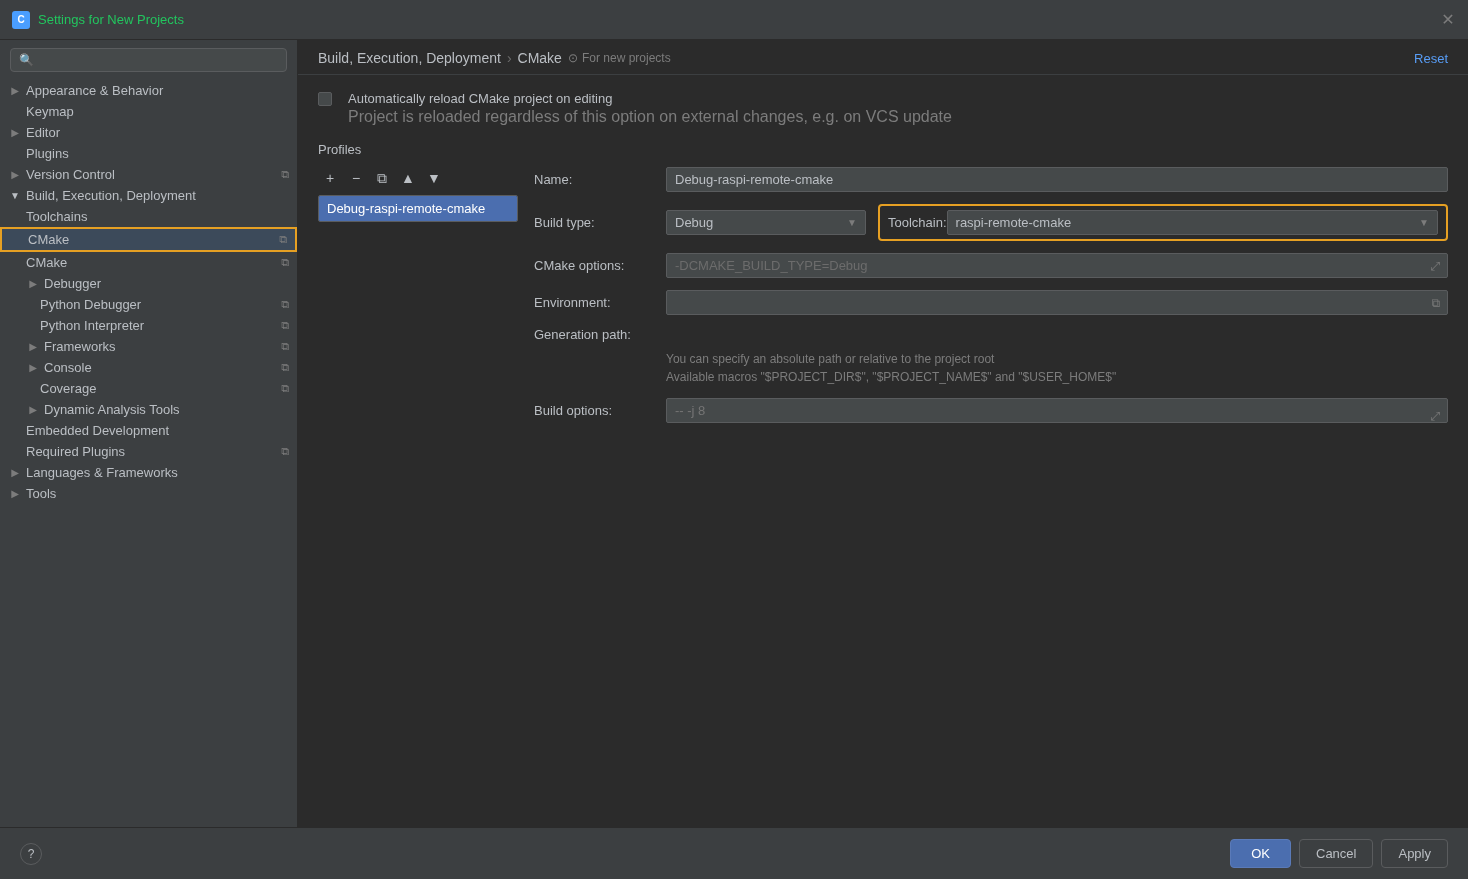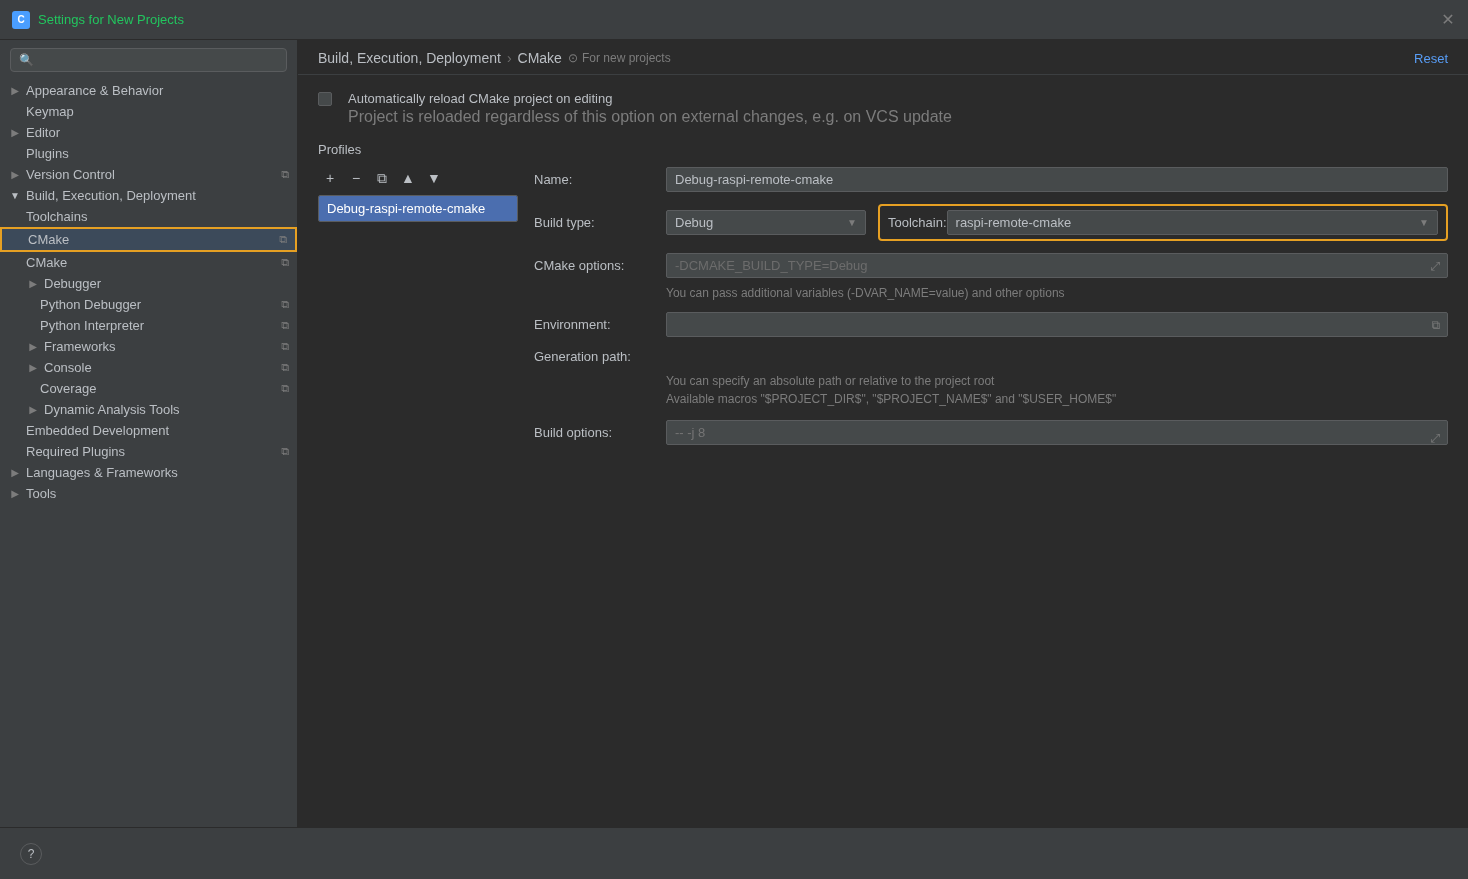--- a/index.html
+++ b/index.html
@@ -546,21 +546,20 @@
             </div>
           </div>
 
           <div class="form-row">
             <span class="form-label">CMake options:</span>
             <div style="flex:1; position:relative; display:flex; align-items:center;">
               <input type="text" class="form-input" style="width: 100%; color: rgb(108, 108, 108);" value="-DCMAKE_BUILD_TYPE=Debug" readonly="">
               <span style="position:absolute;right:8px;color:#7c7c7c;font-size:12px;">⤢</span>
             </div>
           </div>
-          <div class="hint-text">You can pass additional variables (-DVAR_NAME=value) and other options</div>
 
           <div class="form-row">
             <span class="form-label">Environment:</span>
             <div style="flex:1;position:relative;display:flex;align-items:center;">
               <input type="text" class="form-input" style="width: 100%;">
               <span style="position:absolute;right:8px;color:#7c7c7c;font-size:12px;">⧉</span>
             </div>
           </div>
 
           <div class="form-row">
@@ -581,13 +580,18 @@
         </div>
       </div>
     </div>
   </div>
 </div>
 
 <div class="footer">
   <div class="footer-left">
     <button class="help-btn">?</button>
   </div>
+  <div class="footer-right">
+    <button class="btn-ok">OK</button>
+    <button class="btn-cancel">Cancel</button>
+    <button class="btn-apply">Apply</button>
+  </div>
 </div>
 
 </body></html>

